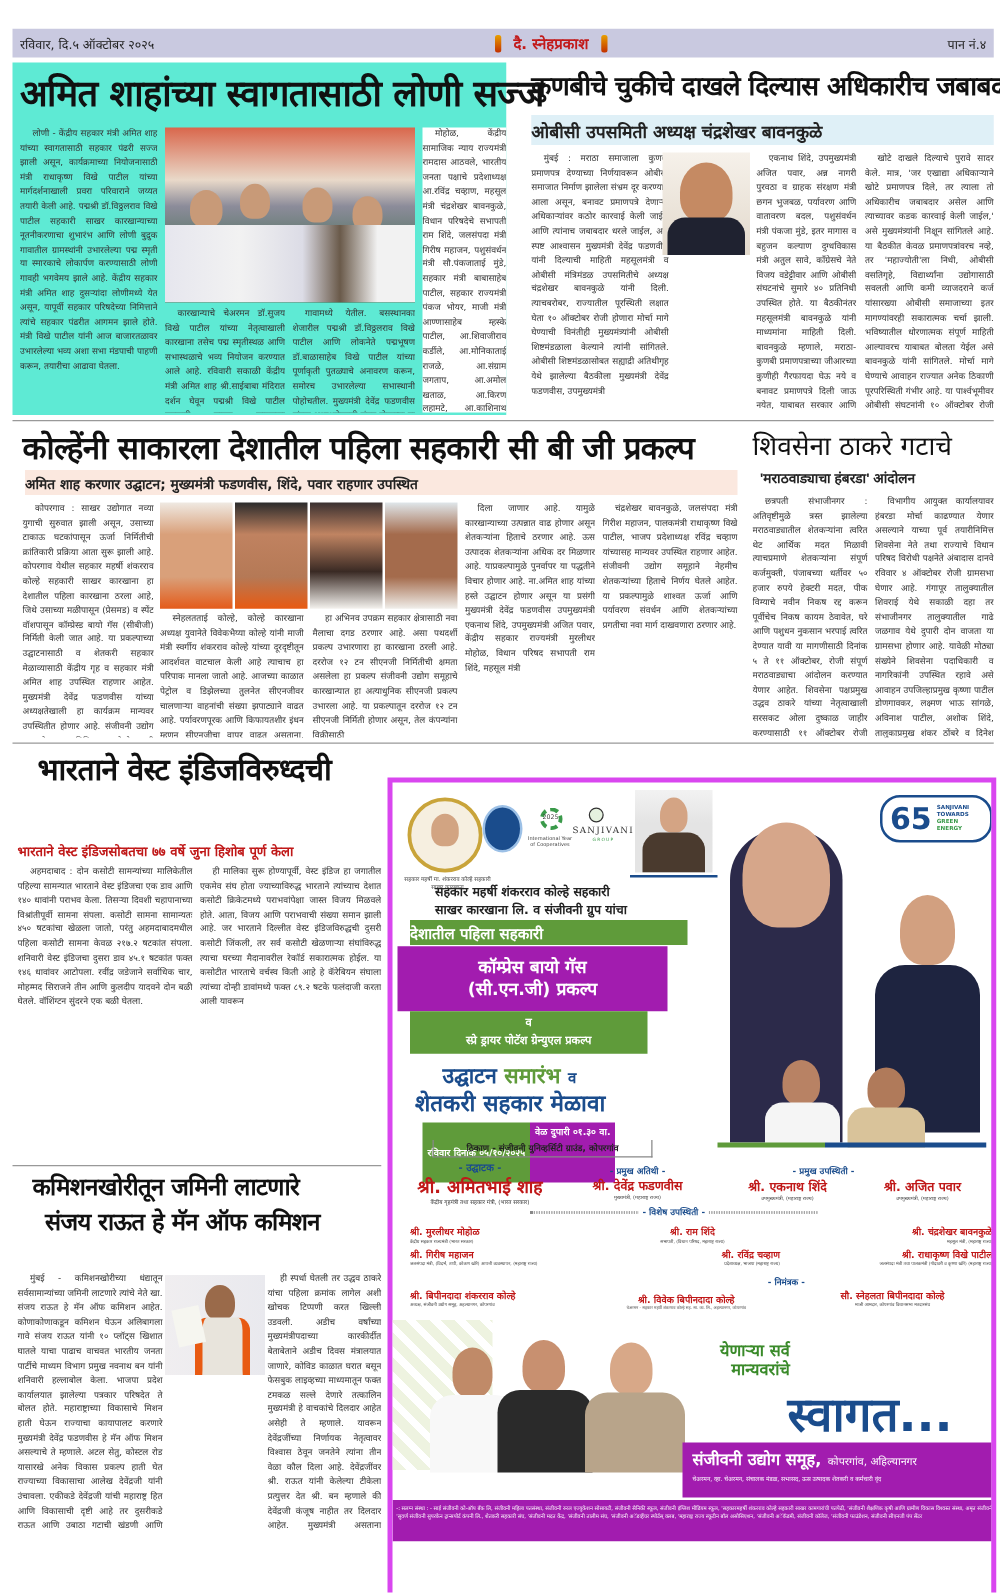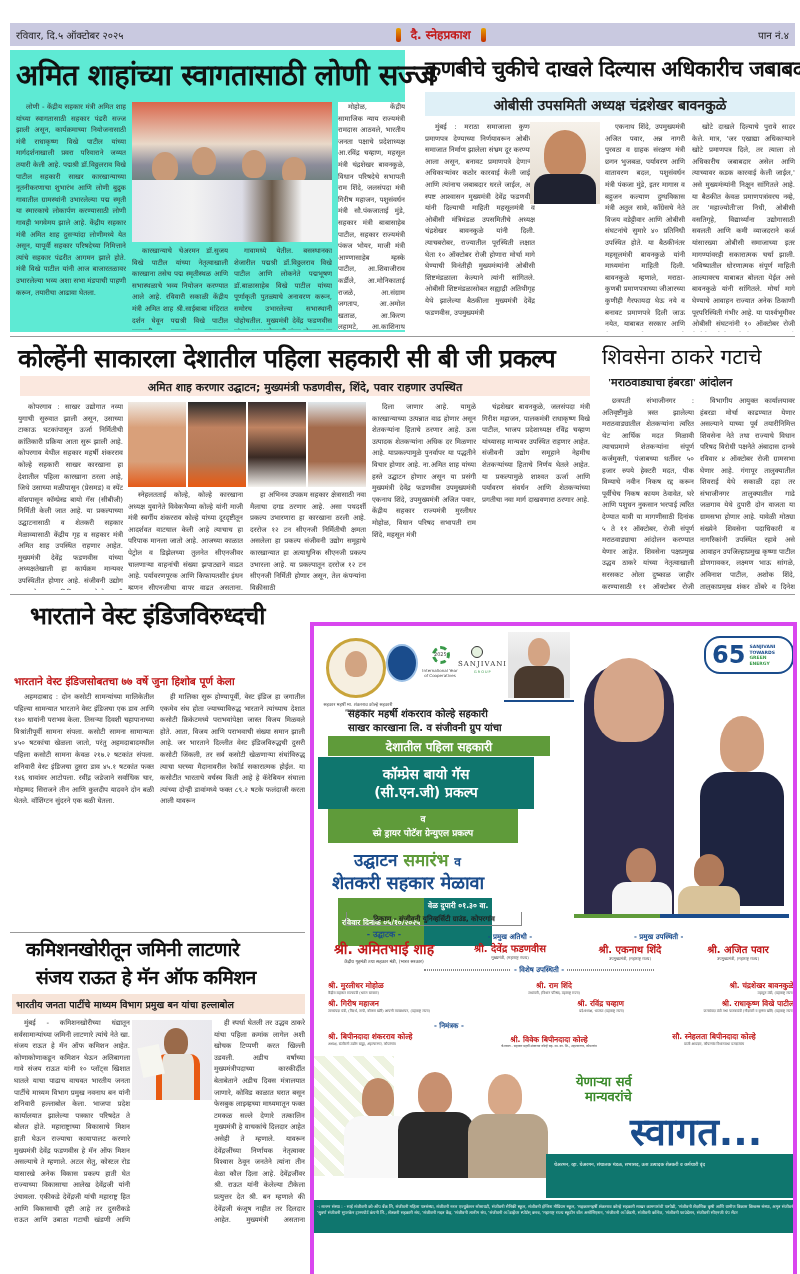--- a/index.html
+++ b/index.html
@@ -6,24 +6,24 @@
 body{width:800px;height:1274px;background:#fff;font-family:"DejaVu Sans",sans-serif;color:#222;overflow:hidden;position:relative}
 .abs{position:absolute}
 .topbar{left:10px;top:23px;width:785px;height:23px;background:#c9c9e0;display:flex;align-items:center;justify-content:space-between;padding:0 6px;font-size:10px;color:#222}
 .topbar .center{display:flex;align-items:center;gap:10px;color:#c21a1a;font-weight:bold;font-size:12px}
 .lamp{width:5px;height:14px;background:linear-gradient(#e8a000,#c23000);border-radius:2px}
 .col{font-size:7px;line-height:11.6px;color:#333;text-align:justify;overflow:hidden}
 .col p{text-indent:10px}
 .h1{font-family:"DejaVu Sans",sans-serif;font-weight:900;color:#111;white-space:nowrap;letter-spacing:-0.5px}
 .photo{background:#8a7a6a;overflow:hidden}
 .rule{background:#999;height:1px}
-.subbar{display:flex;align-items:center;justify-content:center;font-weight:bold;color:#222}
+.subbar{display:flex;align-items:center;justify-content:flex-start;font-weight:bold;color:#222}
 .ad{left:310px;top:622px;width:487px;height:772px;border:4px solid #d946ef;background:#fff;overflow:hidden}
 .green{background:#5f9b3a;color:#fff}
-.blue{background:#0f766e;color:#fff}
+.blue{background:#a21caf;color:#fff}
 .red{color:#c01818;font-weight:bold}
 .tiny{font-size:5px;color:#444}
 .face{border-radius:50% 50% 40% 40%;background:#c89a78}
 </style>
 </head>
 <body>
 
 <div class="abs topbar">
   <span>रविवार, दि.५ ऑक्टोबर २०२५</span>
   <span class="center">
@@ -102,21 +102,21 @@
   <div class="col abs" style="left:362px;top:62px;width:104px;height:188px">
       <p>दिला जाणार आहे. यामुळे कारखान्याच्या उत्पन्नात वाढ होणार असून शेतकऱ्यांना हिताचे ठरणार आहे. ऊस उत्पादक शेतकऱ्यांना अधिक दर मिळणार आहे. याप्रकल्पामुळे पुनर्वापर या पद्धतीने विचार होणार आहे. ना.अमित शाह यांच्या हस्ते उद्घाटन होणार असून या प्रसंगी मुख्यमंत्री देवेंद्र फडणवीस उपमुख्यमंत्री एकनाथ शिंदे, उपमुख्यमंत्री अजित पवार, केंद्रीय सहकार राज्यमंत्री मुरलीधर मोहोळ, विधान परिषद सभापती राम शिंदे, महसूल मंत्री</p>
     </div>
   <div class="col abs" style="left:472px;top:62px;width:108px;height:188px">
       <p>चंद्रशेखर बावनकुळे, जलसंपदा मंत्री गिरीश महाजन, पालकमंत्री राधाकृष्ण विखे पाटील, भाजप प्रदेशाध्यक्ष रविंद्र चव्हाण यांच्यासह मान्यवर उपस्थित राहणार आहेत. संजीवनी उद्योग समूहाने नेहमीच शेतकऱ्यांच्या हिताचे निर्णय घेतले आहेत. या प्रकल्पामुळे शाश्वत ऊर्जा आणि पर्यावरण संवर्धन आणि शेतकऱ्यांच्या प्रगतीचा नवा मार्ग दाखवणारा ठरणार आहे.</p>
     </div>
 </div>
 
 <div class="abs" style="left:596px;top:340px;width:199px;height:250px">
   <div class="abs" style="left:6px;top:2px;font-size:21px;font-family:'DejaVu Serif',serif;color:#111;white-space:nowrap">शिवसेना ठाकरे गटाचे</div>
-  <div class="abs" style="left:12px;top:34px;font-size:11px;font-weight:bold;font-family:Liberation Serif, serif;color:#222;white-space:nowrap">'मराठवाड्याचा हंबरडा' आंदोलन</div>
+  <div class="abs" style="left:12px;top:34px;font-size:11px;font-weight:bold;font-family:Liberation Sans, sans-serif;color:#222;white-space:nowrap">'मराठवाड्याचा हंबरडा' आंदोलन</div>
   <div class="col abs" style="left:6px;top:56px;width:92px;height:194px">
       <p>छत्रपती संभाजीनगर : अतिवृष्टीमुळे त्रस्त झालेल्या मराठवाड्यातील शेतकऱ्यांना त्वरित थेट आर्थिक मदत मिळावी त्याचप्रमाणे शेतकऱ्यांना संपूर्ण कर्जमुक्ती, पंजाबच्या धर्तीवर ५० हजार रुपये हेक्टरी मदत, पीक विम्याचे नवीन निकष रद्द करून पूर्वीचेच निकष कायम ठेवावेत, घरे आणि पशुधन नुकसान भरपाई त्वरित देण्यात यावी या मागणीसाठी दिनांक ५ ते ११ ऑक्टोबर, रोजी संपूर्ण मराठवाड्याचा आंदोलन करण्यात येणार आहेत. शिवसेना पक्षप्रमुख उद्धव ठाकरे यांच्या नेतृत्वाखाली सरसकट ओला दुष्काळ जाहीर करण्यासाठी ११ ऑक्टोबर रोजी संभाजीनगर</p>
     </div>
   <div class="col abs" style="left:104px;top:56px;width:95px;height:194px">
       <p>विभागीय आयुक्त कार्यालयावर हंबरडा मोर्चा काढण्यात येणार असल्याने याच्या पूर्व तयारीनिमित्त शिवसेना नेते तथा राज्याचे विधान परिषद विरोधी पक्षनेते अंबादास दानवे रविवार ४ ऑक्टोबर रोजी ग्रामसभा घेणार आहे. गंगापूर तालुक्यातील शिवराई येथे सकाळी दहा तर संभाजीनगर तालुक्यातील गाढे जळगाव येथे दुपारी दोन वाजता या ग्रामसभा होणार आहे. यावेळी मोठ्या संख्येने शिवसेना पदाधिकारी व नागरिकांनी उपस्थित रहावे असे आवाहन उपजिल्हाप्रमुख कृष्णा पाटील डोणगावकर, लक्ष्मण भाऊ सांगळे, अविनाश पाटील, अशोक शिंदे, तालुकाप्रमुख शंकर ठोंबरे व दिनेश मुथा यांनी केले आहे.</p>
     </div>
 </div>
 
 <div class="abs rule" style="left:10px;top:594px;width:785px"></div>
 
@@ -129,23 +129,20 @@
   <div class="col abs" style="left:150px;top:94px;width:145px;height:236px">
       <p>ही मालिका सुरू होण्यापूर्वी, वेस्ट इंडिज हा जगातील एकमेव संघ होता ज्याच्याविरुद्ध भारताने त्यांच्याच देशात कसोटी क्रिकेटमध्ये पराभवांपेक्षा जास्त विजय मिळवले होते. आता, विजय आणि पराभवाची संख्या समान झाली आहे. जर भारताने दिल्लीत वेस्ट इंडिजविरुद्धची दुसरी कसोटी जिंकली, तर सर्व कसोटी खेळणाऱ्या संघांविरुद्ध त्याचा घरच्या मैदानावरील रेकॉर्ड सकारात्मक होईल. या कसोटीत भारताचे वर्चस्व किती आहे हे कॅरेबियन संघाला त्यांच्या दोन्ही डावांमध्ये फक्त ८९.२ षटके फलंदाजी करता आली यावरून</p>
     </div>
 </div>
 
 <div class="abs rule" style="left:10px;top:932px;width:295px"></div>
 
 <div class="abs" style="left:10px;top:936px;width:295px;height:290px">
   <div class="h1 abs" style="left:26px;top:28px;font-size:19px">संजय राऊत हे मॅन ऑफ कमिशन</div>
   <div class="h1 abs" style="left:16px;top:0px;font-size:19px">कमिशनखोरीतून जमिनी लाटणारे</div>
-  <div class="abs subbar" style="left:2px;top:58px;width:293px;height:20px;background:#f7e4d8;font-size:9.5px;justify-content:flex-start;padding-left:4px">
-      <span>भारतीय जनता पार्टीचे माध्यम विभाग प्रमुख बन यांचा हल्लाबोल</span>
-    </div>
   <div class="col abs" style="left:4px;top:82px;width:148px;height:208px;padding-right:32px">
       <p>मुंबई - कमिशनखोरीच्या धंद्यातून सर्वसामान्यांच्या जमिनी लाटणारे त्यांचे नेते खा. संजय राऊत हे मॅन ऑफ कमिशन आहेत. कोणाकोणाकडून कमिशन घेऊन अलिबागला गावे संजय राऊत यांनी १० प्लॉट्स खिशात घातले याचा पाढाच वाचवत भारतीय जनता पार्टीचे माध्यम विभाग प्रमुख नवनाथ बन यांनी शनिवारी हल्लाबोल केला. भाजपा प्रदेश कार्यालयात झालेल्या पत्रकार परिषदेत ते बोलत होते. महाराष्ट्राच्या विकासाचे मिशन हाती घेऊन राज्याचा कायापालट करणारे मुख्यमंत्री देवेंद्र फडणवीस हे मॅन ऑफ मिशन असल्याचे ते म्हणाले. अटल सेतु, कोस्टल रोड यासारखे अनेक विकास प्रकल्प हाती घेत राज्याच्या विकासाचा आलेख देवेंद्रजी यांनी उंचावला. एकीकडे देवेंद्रजी यांची महाराष्ट्र हित आणि विकासाची दृष्टी आहे तर दुसरीकडे राऊत आणि उबाठा गटाची खंडणी आणि कमिशन वर नजर आहे या शब्दांत श्री. बन यांनी राऊत यांच्यावर निशाणा साधला. यावेळी खासदार राऊत यांनी महायुती सरकारवर केलेल्या टीकेचा त्यांनी समाचार घेतला.</p>
     </div>
   <div class="photo abs" style="left:122px;top:84px;width:80px;height:80px;background:linear-gradient(90deg,#f0eef0,#e9e9ee)">
     <div class="abs face" style="left:32px;top:8px;width:24px;height:28px;background:#9a6a4a"></div>
     <div class="abs" style="left:24px;top:34px;width:44px;height:46px;background:#e8e4dc;border-radius:10px 10px 0 0;border-left:6px solid #e85a12;border-right:6px solid #e85a12"></div>
     <div class="abs" style="left:8px;top:26px;width:22px;height:30px;background:#f6f6f0;transform:rotate(-12deg)"></div>
   </div>
   <div class="col abs" style="left:204px;top:82px;width:91px;height:208px">
       <p>ही स्पर्धा घेतली तर उद्धव ठाकरे यांचा पहिला क्रमांक लागेल अशी खोचक टिप्पणी करत खिल्ली उडवली. अडीच वर्षांच्या मुख्यमंत्रीपदाच्या कारकीर्दीत बेताबेताने अडीच दिवस मंत्रालयात जाणारे, कोविड काळात घरात बसून फेसबुक लाइव्हच्या माध्यमातून फक्त टमकळ सल्ले देणारे तत्कालिन मुख्यमंत्री हे वाचकांचे दिलदार आहेत असेही ते म्हणाले. यावरून देवेंद्रजींच्या निर्णायक नेतृत्वावर विश्वास ठेवून जनतेने त्यांना तीन वेळा कौल दिला आहे. देवेंद्रजींवर श्री. राऊत यांनी केलेल्या टीकेला प्रत्युत्तर देत श्री. बन म्हणाले की देवेंद्रजी कंजूष नाहीत तर दिलदार आहेत. मुख्यमंत्री असताना देवेंद्रजींनी २०१७ साली कर्जमाफी करणे आणि साखर कारखाना कोणा करून शेतकऱ्यांना आधार देणे याला दिलदारपणा म्हणतात. यामुळे अतिवृष्टी झालेल्या जिल्ह्यातील दोन-चार माळे हात रिकामे आहेत असे वक्तव्य करणारे राऊत यांनी केले.</p>
@@ -268,21 +265,21 @@
   </div>
   <div class="abs" style="left:170px;top:372px;width:140px;text-align:right">
     <div class="red" style="font-size:7.5px">श्री. रविंद्र चव्हाण</div>
     <div class="tiny" style="font-size:3.5px">प्रदेशाध्यक्ष, भाजपा (महाराष्ट्र राज्य)</div>
   </div>
   <div class="abs" style="left:330px;top:372px;width:150px;text-align:right">
     <div class="red" style="font-size:7.5px">श्री. राधाकृष्ण विखे पाटील</div>
     <div class="tiny" style="font-size:3.5px">जलसंपदा मंत्री तथा पालकमंत्री (गोदावरी व कृष्णा खोरे) (महाराष्ट्र राज्य)</div>
   </div>
 
-  <div class="abs" style="left:120px;top:395px;width:210px;text-align:left;font-size:7px;color:#1a4c8c;font-weight:bold">
+  <div class="abs" style="left:120px;top:395px;width:210px;text-align:right;font-size:7px;color:#1a4c8c;font-weight:bold">
     <span>- निमंत्रक -</span>
   </div>
 
   <div class="abs" style="left:14px;top:405px;width:150px">
     <div class="red" style="font-size:7.5px">श्री. बिपीनदादा शंकरराव कोल्हे</div>
     <div class="tiny" style="font-size:3.5px">अध्यक्ष, संजीवनी उद्योग समूह, अहल्यानगर, कोपरगांव</div>
   </div>
   <div class="abs" style="left:150px;top:408px;width:170px;text-align:center">
     <div class="red" style="font-size:7.5px">श्री. विवेक बिपीनदादा कोल्हे</div>
     <div class="tiny" style="font-size:3.2px">चेअरमन - सहकार महर्षी शंकरराव कोल्हे सह. सा. का. लि., अहल्यानगर, कोपरगांव</div>
@@ -306,17 +303,21 @@
     <div class="abs" style="left:2px;top:40px;width:80px;height:64px;background:#b8a48a;border-radius:18px 18px 0 0"></div>
   </div>
 
   <div class="abs" style="left:262px;top:448px;color:#3a8a2a;font-weight:bold;font-size:13px;line-height:15px;text-align:right">
     <div>येणाऱ्या सर्व</div>
     <div>मान्यवरांचे</div>
   </div>
   <div class="abs" style="left:316px;top:478px;color:#1a4c8c;font-weight:900;font-size:38px;white-space:nowrap">स्वागत...</div>
 
   <div class="abs blue" style="left:232px;top:528px;width:254px;height:44px;padding:3px 8px">
+    <div style="white-space:nowrap">
+      <span style="font-size:13px;font-weight:900">संजीवनी उद्योग समूह,</span>
+      <span style="font-size:8.5px">कोपरगांव, अहिल्यानगर</span>
+    </div>
     <div style="font-size:4.8px;margin-top:4px;white-space:nowrap">चेअरमन, व्हा. चेअरमन, संचालक मंडळ, सभासद, ऊस उत्पादक शेतकरी व कर्मचारी वृंद</div>
   </div>
 
   <div class="abs blue" style="left:0;top:574px;width:486px;height:33px;font-size:4.2px;line-height:6px;padding:4px 3px;overflow:hidden">-: सलग्न संस्था : - साई संजीवनी को-ऑप बँक लि, संजीवनी महिला पतसंस्था, संजीवनी रुरल एज्युकेशन सोसायटी, संजीवनी सैनिकी स्कूल, संजीवनी इंग्लिश मीडियम स्कूल, 'सहकारमहर्षी शंकरराव कोल्हे सहकारी साखर कामगारांची पतपेढी, 'संजीवनी शैक्षणिक कृषी आणि ग्रामीण विकास विश्वस्त संस्था, अमृत संजीवनी, 'सुवर्ण संजीवनी सुपरकेन ट्रान्सपोर्ट कंपनी लि., शेतकरी सहकारी संघ, 'संजीवनी मदत केंद्र, 'संजीवनी तालीम संघ, 'संजीवनी अॅडव्हेंचर स्पोर्टस् क्लब, 'महाराष्ट्र राज्य स्कूटीन बॉल असोसिएशन, 'संजीवनी अॅकॅडमी, संजीवनी कॉलेज, 'संजीवनी फाउंडेशन, संजीवनी सीएनजी पंप सेंटर</div>
 </div>
 
 </body></html>

